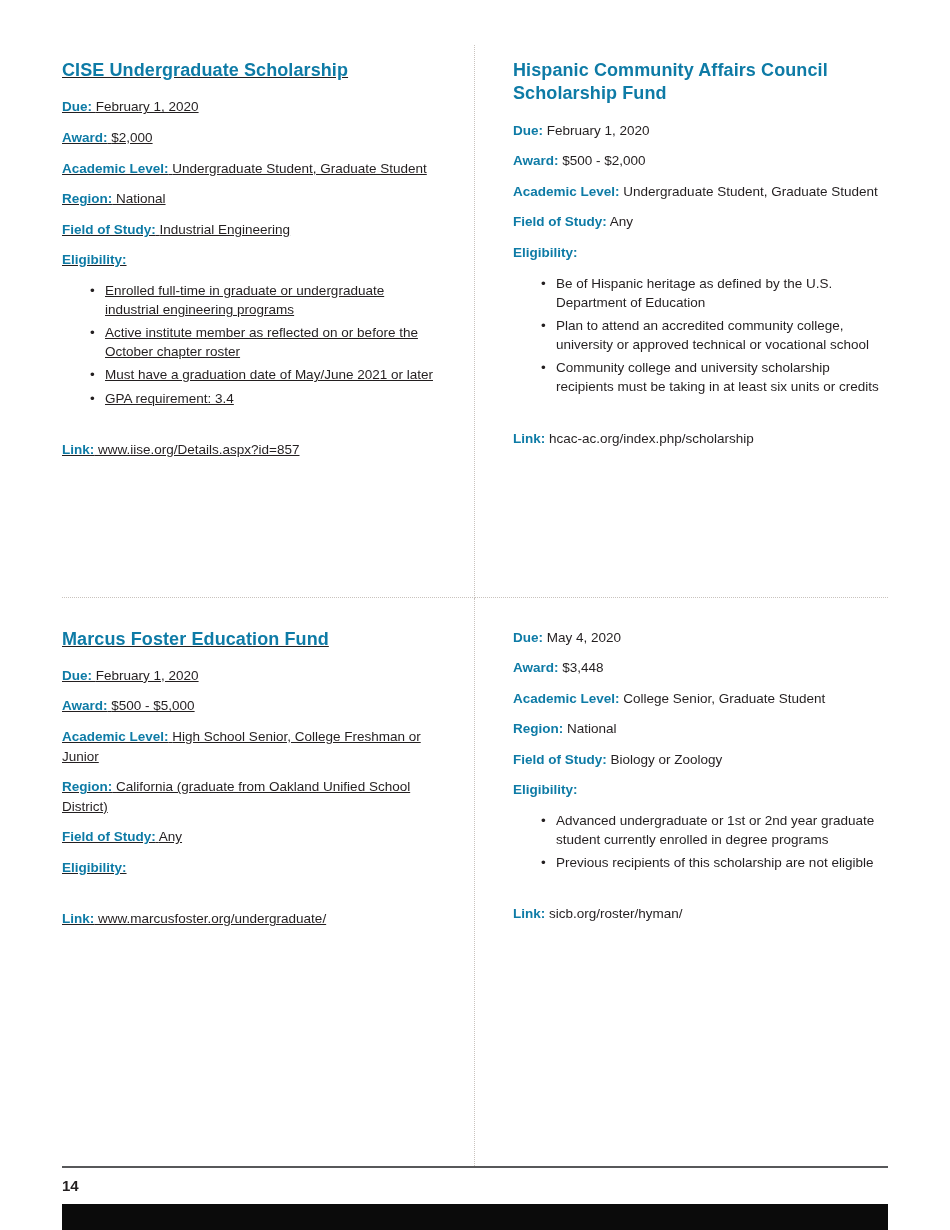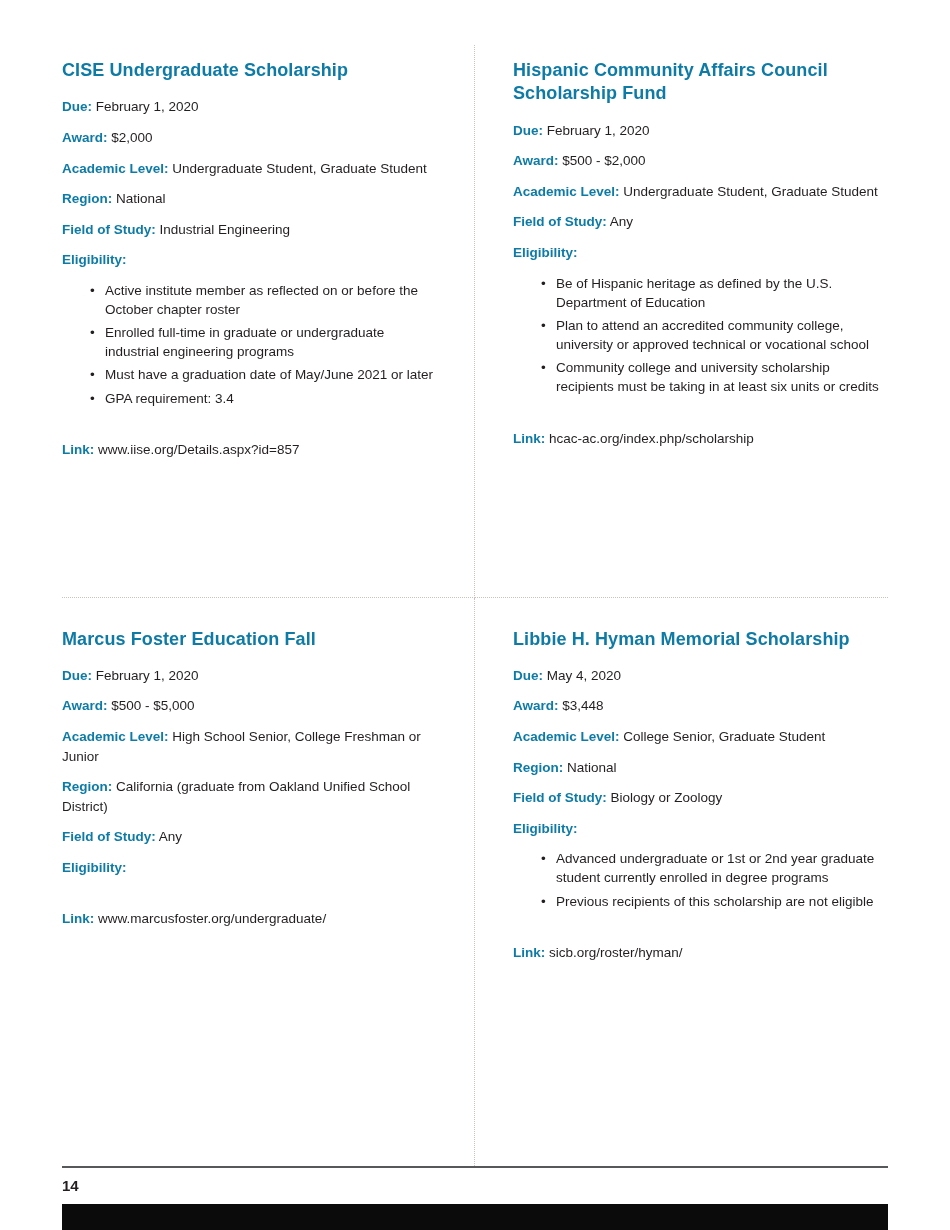--- a/index.html
+++ b/index.html
@@ -16,21 +16,21 @@
     padding: 45px 62px 0 62px;
     display: flex;
     flex-direction: column;
   }
   .grid {
     display: grid;
     grid-template-columns: 1fr 1fr;
     flex: 1 0 auto;
   }
   .cell { padding-top: 14px; }
-  .cell.col-left  { padding-right: 38px; border-right: 1px dotted #c9c3be; }
+  .cell.col-left  { padding-right: 38px; border-right: 1px dotted #c9c3be; text-decoration: underline; }
   .cell.col-right { padding-left: 38px; }
   .cell.row-top    { min-height: 540px; padding-bottom: 28px; border-bottom: 1px dotted #c9c3be; }
   .cell.row-bottom { min-height: 556px; padding-top: 30px; }
 
   .title {
     color: #0e7ba6;
     font-size: 18px;
     font-weight: 700;
     line-height: 1.3;
     margin-bottom: 15px;
@@ -108,22 +108,22 @@
         <span class="value">National</span>
       </p>
       <p class="field">
         <span class="label">Field of Study:</span>
         <span class="value">Industrial Engineering</span>
       </p>
       <p class="field">
         <span class="label">Eligibility:</span>
       </p>
       <ul class="elig">
+        <li>Enrolled full-time in graduate or undergraduate industrial engineering programs</li>
         <li>Active institute member as reflected on or before the October chapter roster</li>
-        <li>Enrolled full-time in graduate or undergraduate industrial engineering programs</li>
         <li>Must have a graduation date of May/June 2021 or later</li>
         <li>GPA requirement: 3.4</li>
       </ul>
       <p class="field link-row">
         <span class="label">Link:</span>
         <span class="value">www.iise.org/Details.aspx?id=857</span>
       </p>
     </section>
 
     <section class="cell col-right row-top">
@@ -152,21 +152,21 @@
         <li>Plan to attend an accredited community college, university or approved technical or vocational school</li>
         <li>Community college and university scholarship recipients must be taking in at least six units or credits</li>
       </ul>
       <p class="field link-row">
         <span class="label">Link:</span>
         <span class="value">hcac-ac.org/index.php/scholarship</span>
       </p>
     </section>
 
     <section class="cell col-left row-bottom">
-      <h2 class="title">Marcus Foster Education Fall</h2>
+      <h2 class="title">Marcus Foster Education Fund</h2>
       <p class="field">
         <span class="label">Due:</span>
         <span class="value">February 1, 2020</span>
       </p>
       <p class="field">
         <span class="label">Award:</span>
         <span class="value">$500 - $5,000</span>
       </p>
       <p class="field">
         <span class="label">Academic Level:</span>
@@ -183,21 +183,20 @@
       <p class="field">
         <span class="label">Eligibility:</span>
       </p>
       <p class="field link-row">
         <span class="label">Link:</span>
         <span class="value">www.marcusfoster.org/undergraduate/</span>
       </p>
     </section>
 
     <section class="cell col-right row-bottom">
-      <h2 class="title">Libbie H. Hyman Memorial Scholarship</h2>
       <p class="field">
         <span class="label">Due:</span>
         <span class="value">May 4, 2020</span>
       </p>
       <p class="field">
         <span class="label">Award:</span>
         <span class="value">$3,448</span>
       </p>
       <p class="field">
         <span class="label">Academic Level:</span>

